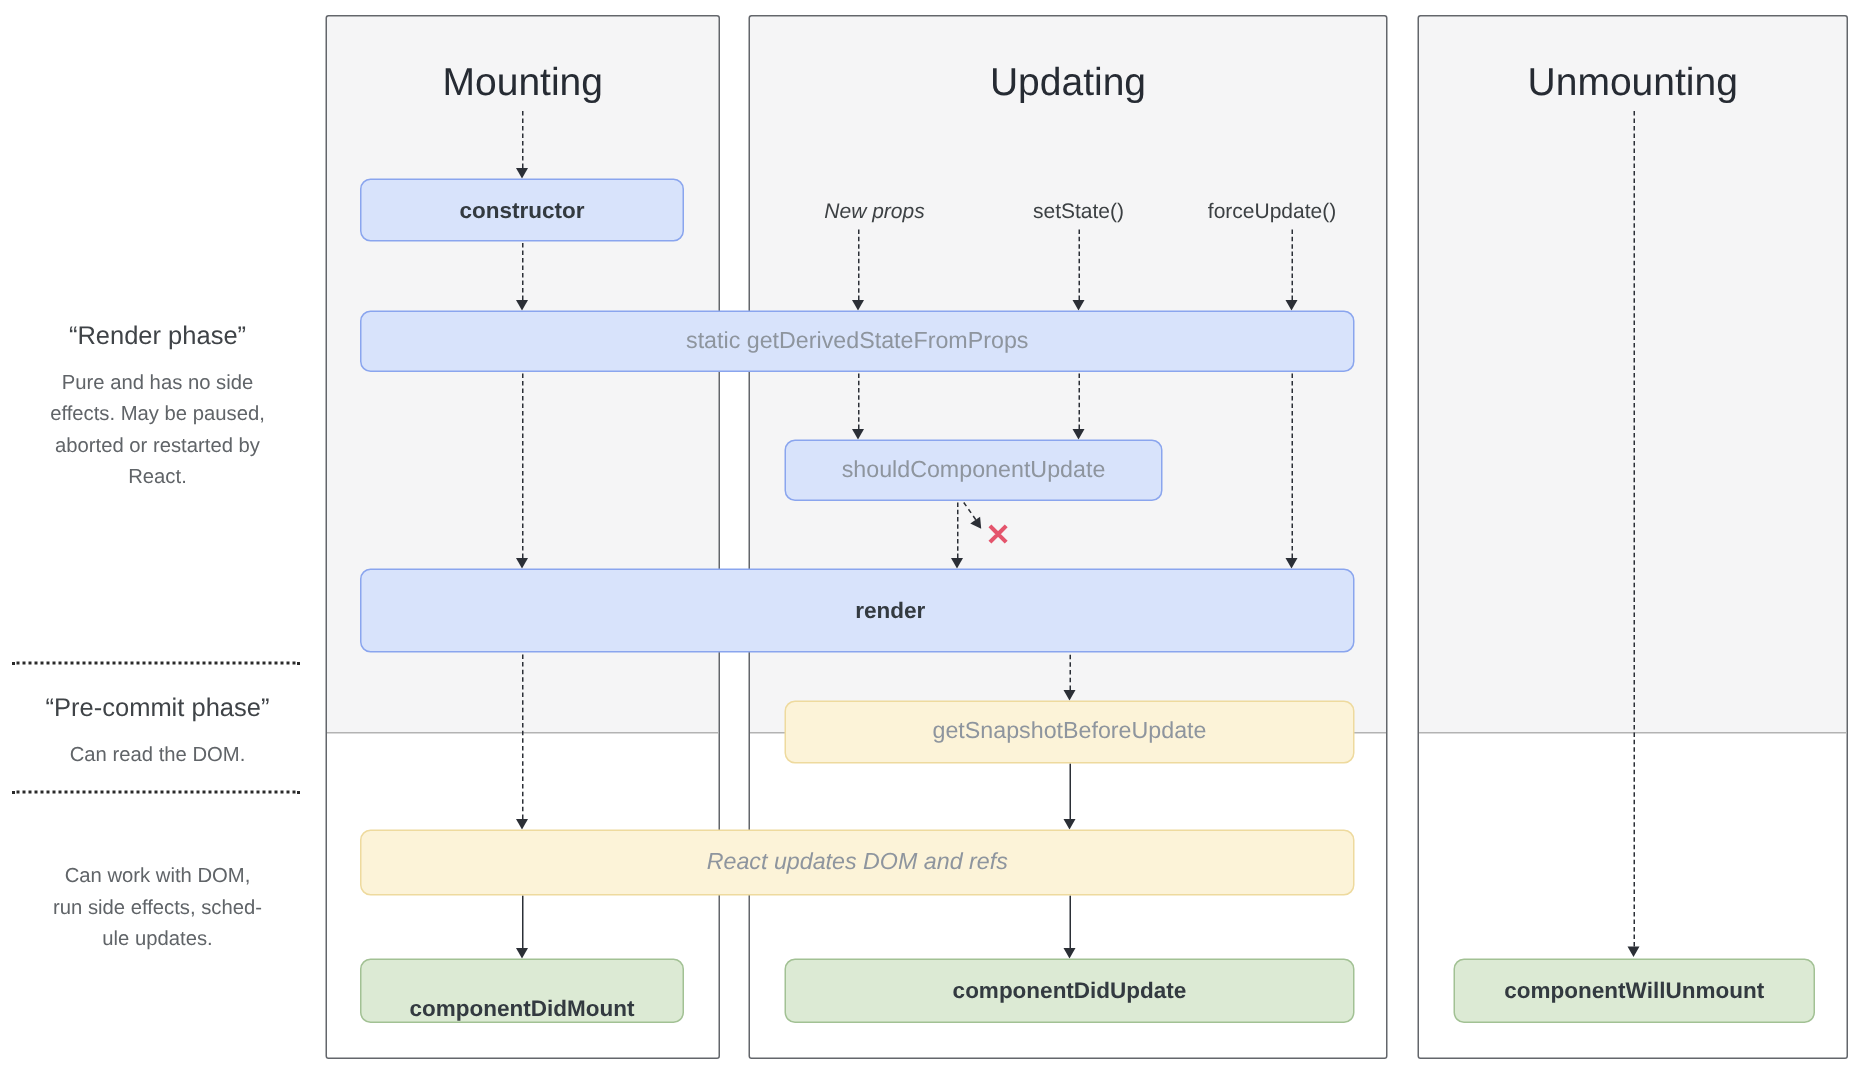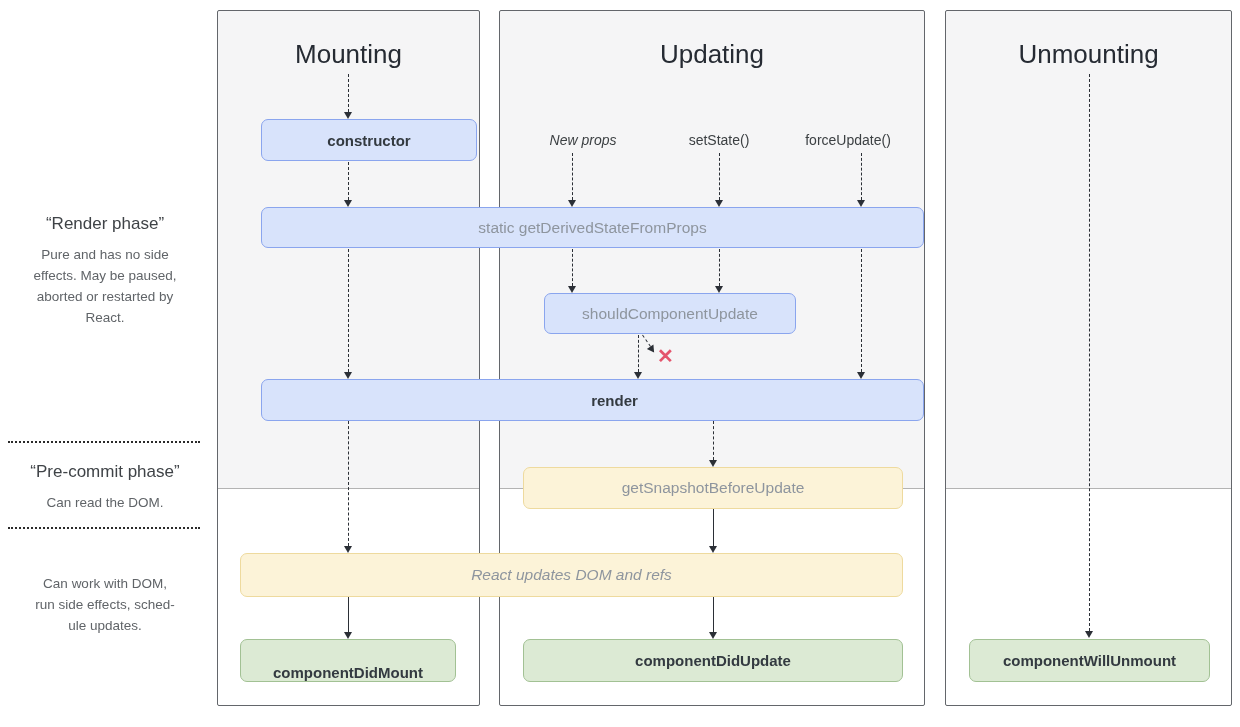--- a/index.html
+++ b/index.html
@@ -20,21 +20,21 @@
   }
   .phase-split{position:absolute;left:0;right:0;top:477px;border-top:1px solid #b3b3b3;height:0;}
   .col-title{position:absolute;top:28px;left:0;width:100%;text-align:center;
     font-size:26px;color:#262b33;font-weight:400;}
   
   .box{
     position:absolute;box-sizing:border-box;border-radius:7px;z-index:3;
     display:flex;align-items:center;justify-content:center;
     font-size:15px;cursor:pointer;
   }
-  .box.blue{background:var(--blue-fill);border:1px solid var(--blue-border);margin-left:21px;}
+  .box.blue{background:var(--blue-fill);border:1px solid var(--blue-border);}
   .box.yellow{background:var(--yellow-fill);border:1px solid var(--yellow-border);}
   .box.green{background:var(--green-fill);border:1px solid var(--green-border);}
   .lbl-bold{font-weight:700;color:#333a40;}
   .lbl-gray{color:#8e959e;font-size:15.5px;}
   .lbl-italic{font-style:italic;}
   
   .trigger{position:absolute;top:132px;width:130px;text-align:center;font-size:14px;color:#3c4043;z-index:3;}
   
   .arr{position:absolute;width:0;border-left:1px dashed #2b2f36;z-index:2;}
   .arr.solid{border-left-style:solid;}
@@ -109,21 +109,21 @@
 
 <div class="box blue" style="left:240px;top:119px;width:216px;height:42px;">
   <span class="lbl-bold">constructor</span>
 </div>
 <div class="box blue" style="left:240px;top:207px;width:663px;height:41px;">
   <span class="lbl-gray">static getDerivedStateFromProps</span>
 </div>
 <div class="box blue" style="left:523px;top:293px;width:252px;height:41px;">
   <span class="lbl-gray">shouldComponentUpdate</span>
 </div>
-<div class="box blue" style="left:240px;top:379px;width:663px;height:42px;padding-left:44px;">
+<div class="box blue" style="left:240px;top:379px;width:663px;height:56px;padding-left:44px;">
   <span class="lbl-bold">render</span>
 </div>
 <div class="box yellow" style="left:523px;top:467px;width:380px;height:42px;">
   <span class="lbl-gray">getSnapshotBeforeUpdate</span>
 </div>
 <div class="box yellow" style="left:240px;top:553px;width:663px;height:44px;">
   <span class="lbl-gray lbl-italic">React updates DOM and refs</span>
 </div>
 <div class="box green" style="left:240px;top:639px;width:216px;height:43px;align-items:flex-end;">
   <span class="lbl-bold">componentDidMount</span>

